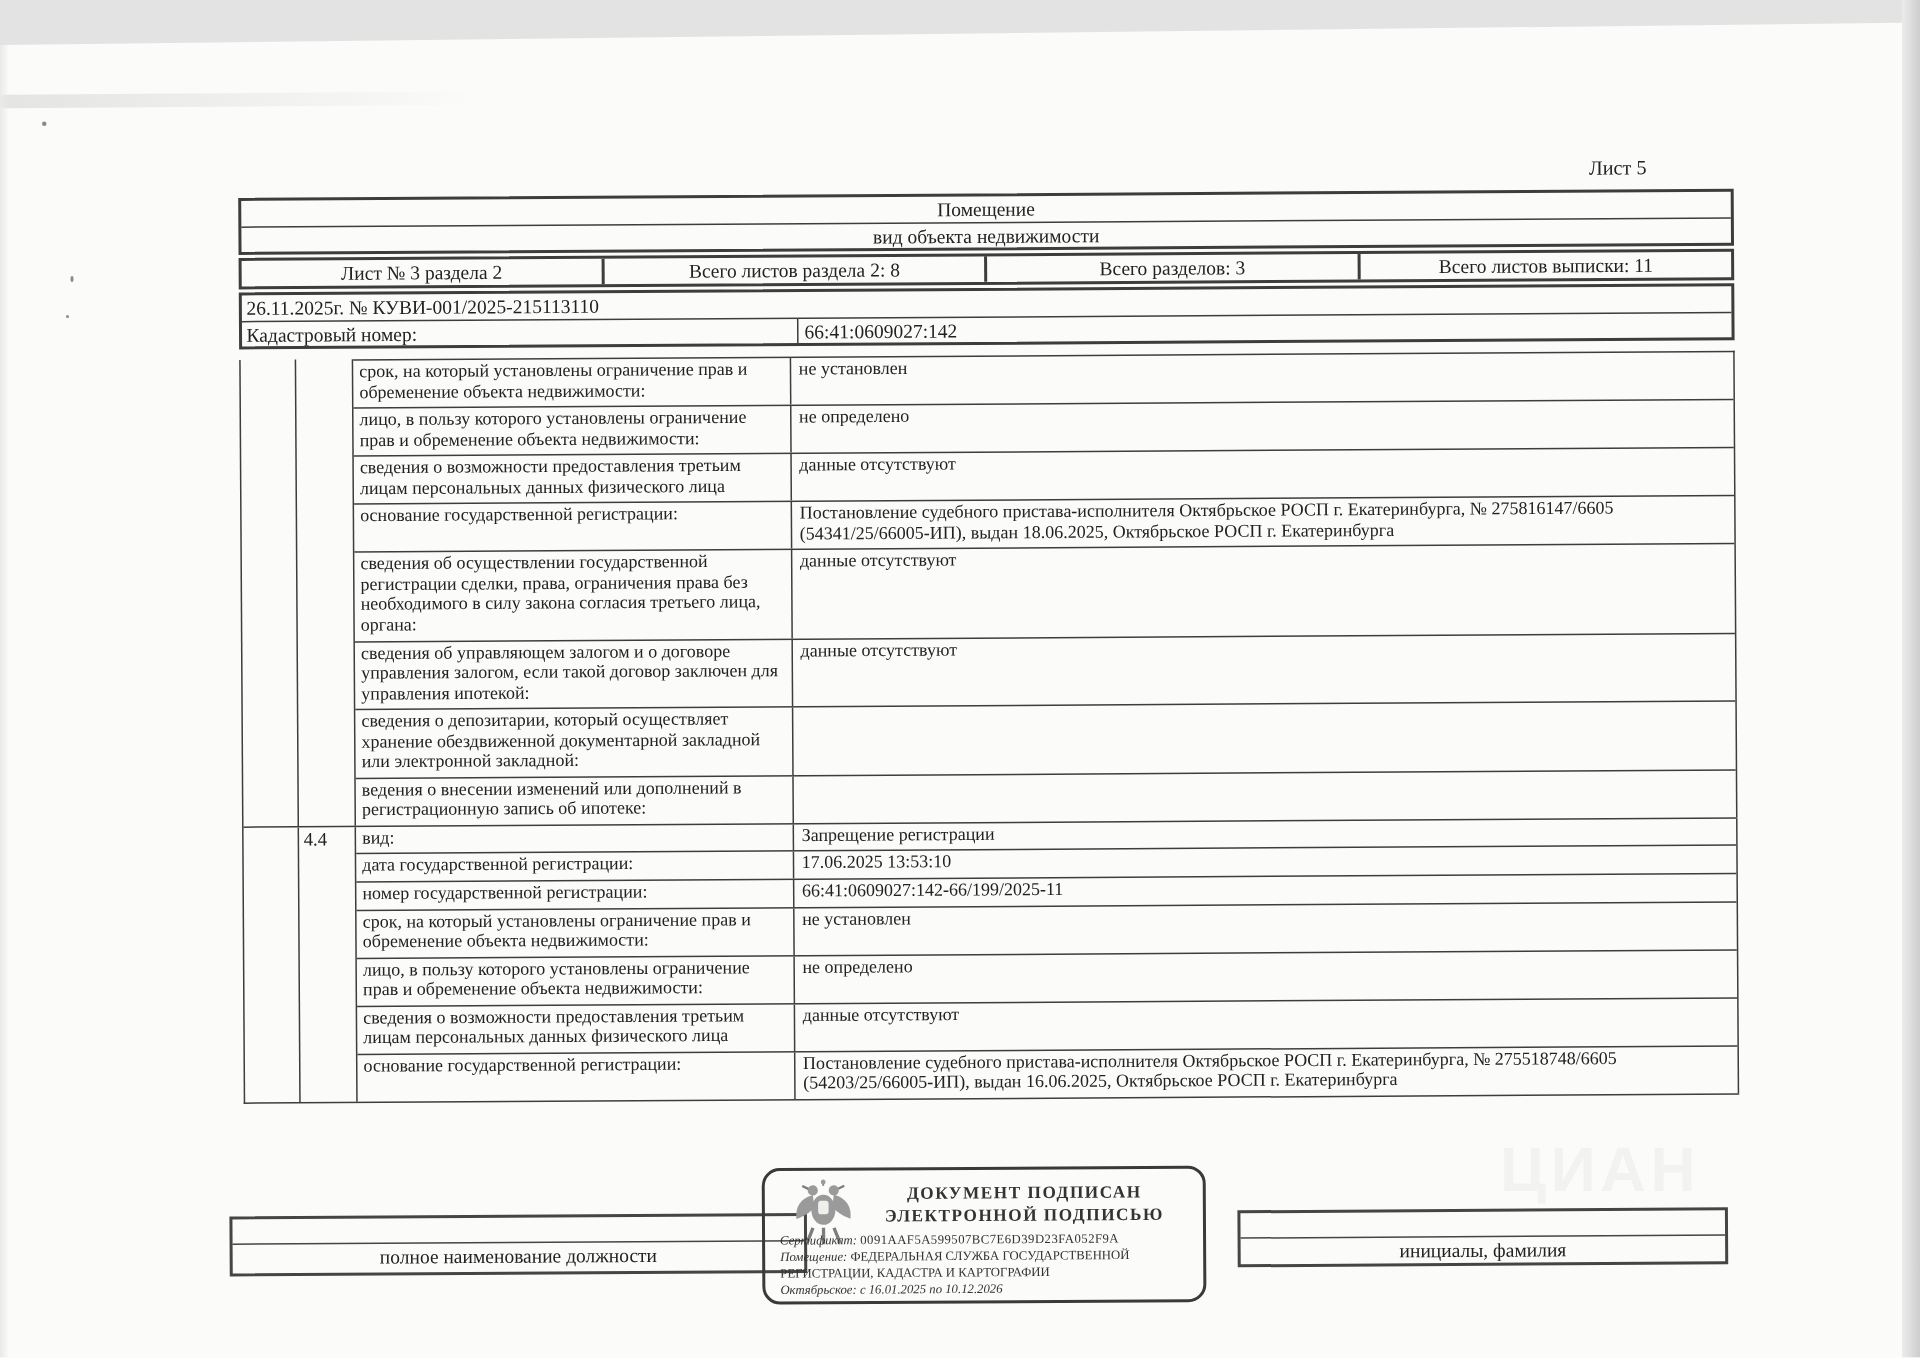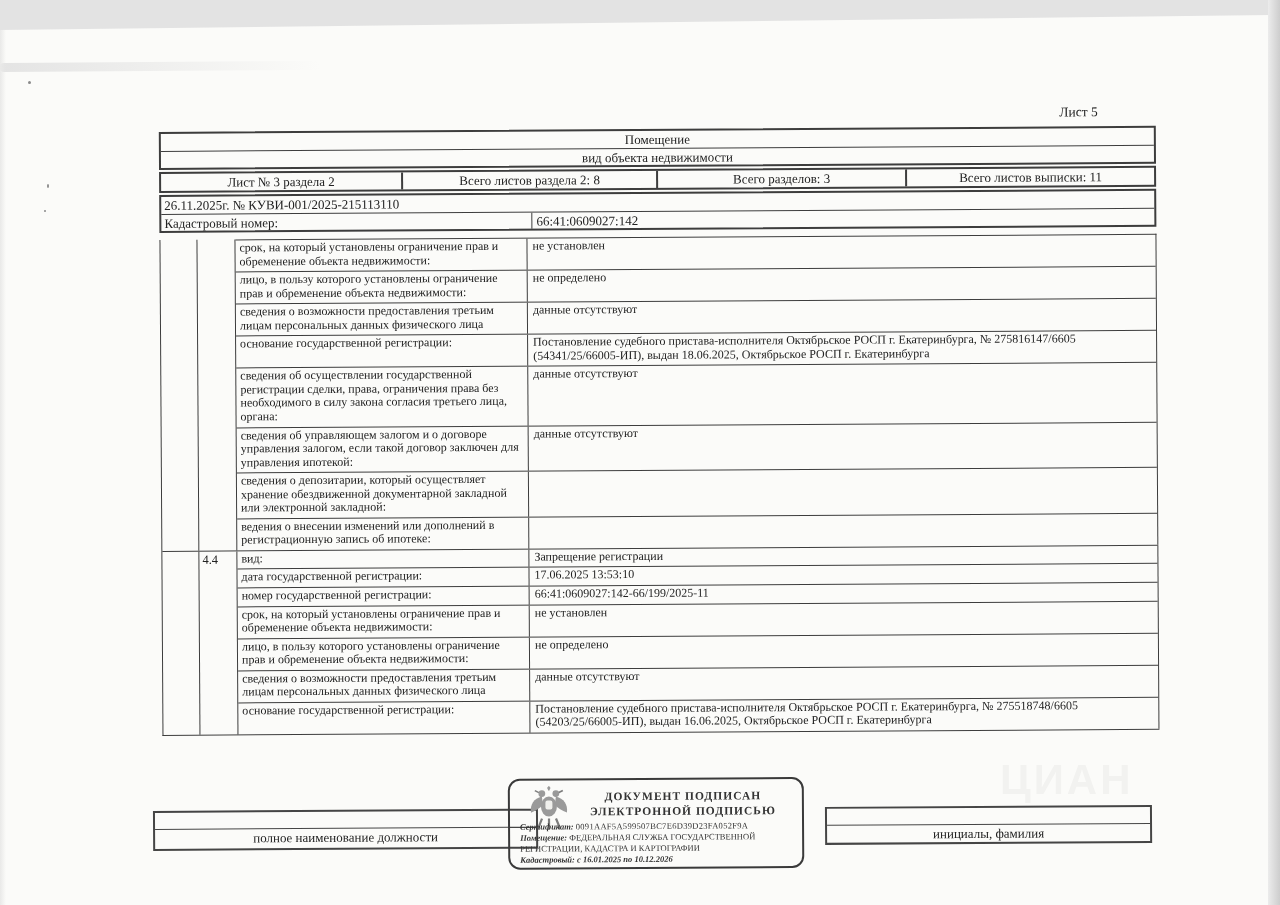--- a/index.html
+++ b/index.html
@@ -102,21 +102,21 @@
     z-index:6;
   }
   .stamp-eagle { position:absolute; left:18px; top:4px; width:42px; height:48px; }
   .stamp-titles { position:absolute; left:62px; top:9px; width:222px; text-align:center; }
   .stamp-titles .t {
     font-size:11.5px; letter-spacing:1px; font-weight:bold; color:#333;
     line-height:15px;
   }
   .stamp-small { position:absolute; left:10px; top:41px; width:280px; }
   .stamp-small .s { font-size:8.5px; line-height:11px; color:#333; }
-  .stamp-small .lbl { font-style:italic;font-weight:bold; }
+  .stamp-small .lbl { font-style:italic; }
   .stamp-small .cert-val { letter-spacing:.3px; }
 
   .watermark {
     position:absolute; left:1000px; top:756px; width:200px; height:50px;
     font-family:"Liberation Sans", sans-serif; font-weight:bold;
     font-size:42px; letter-spacing:3px; color:rgba(40,40,40,0.045);
     z-index:1;
   }
 </style>
 </head>
@@ -258,17 +258,17 @@
         <rect x="17.5" y="16" width="7" height="9" rx="2" fill="#efefec" stroke="none"></rect>
       </g>
     </svg>
     <div class="stamp-titles">
       <div class="t">ДОКУМЕНТ ПОДПИСАН</div>
       <div class="t">ЭЛЕКТРОННОЙ ПОДПИСЬЮ</div>
     </div>
     <div class="stamp-small">
       <div class="s"><span class="lbl">Сертификат:</span> <span class="cert-val">0091AAF5A599507BC7E6D39D23FA052F9A</span></div>
       <div class="s"><span class="lbl">Помещение:</span> <span>ФЕДЕРАЛЬНАЯ СЛУЖБА ГОСУДАРСТВЕННОЙ РЕГИСТРАЦИИ, КАДАСТРА И КАРТОГРАФИИ</span></div>
-      <div class="s"><span class="lbl">Кадастровый:</span> <span class="lbl">с 16.01.2025 по 10.12.2026</span></div>
+      <div class="s"><span class="lbl">Октябрьское:</span> <span class="lbl">с 16.01.2025 по 10.12.2026</span></div>
     </div>
   </div>
 
 </div>
 
 </body></html>

